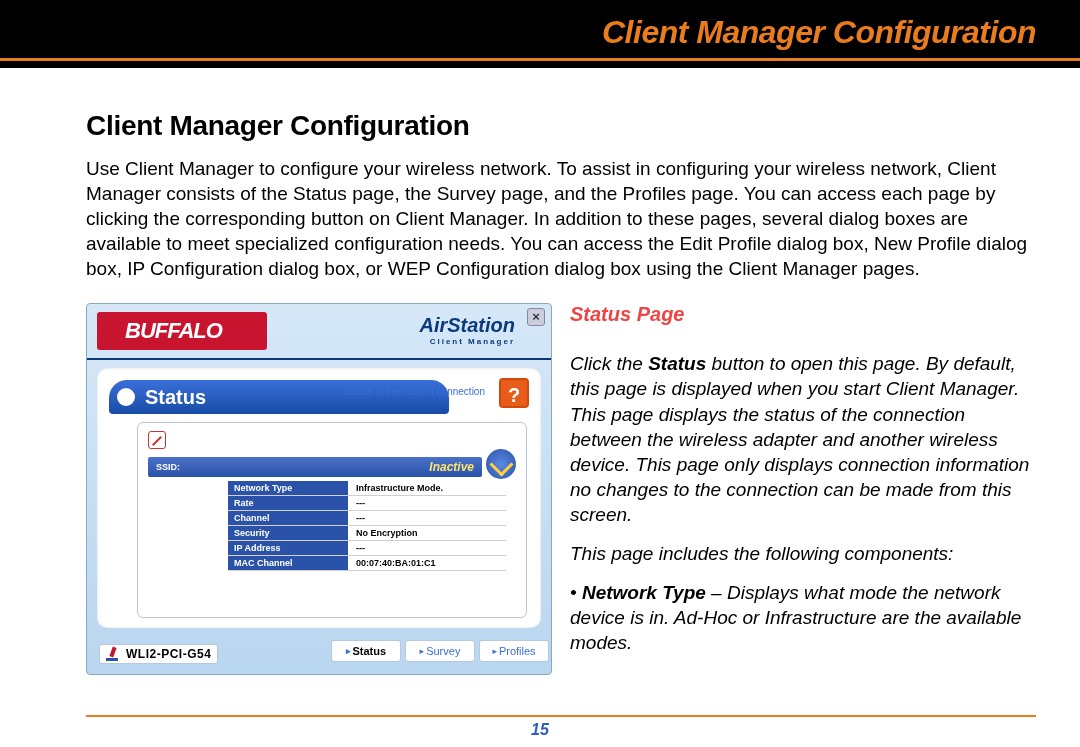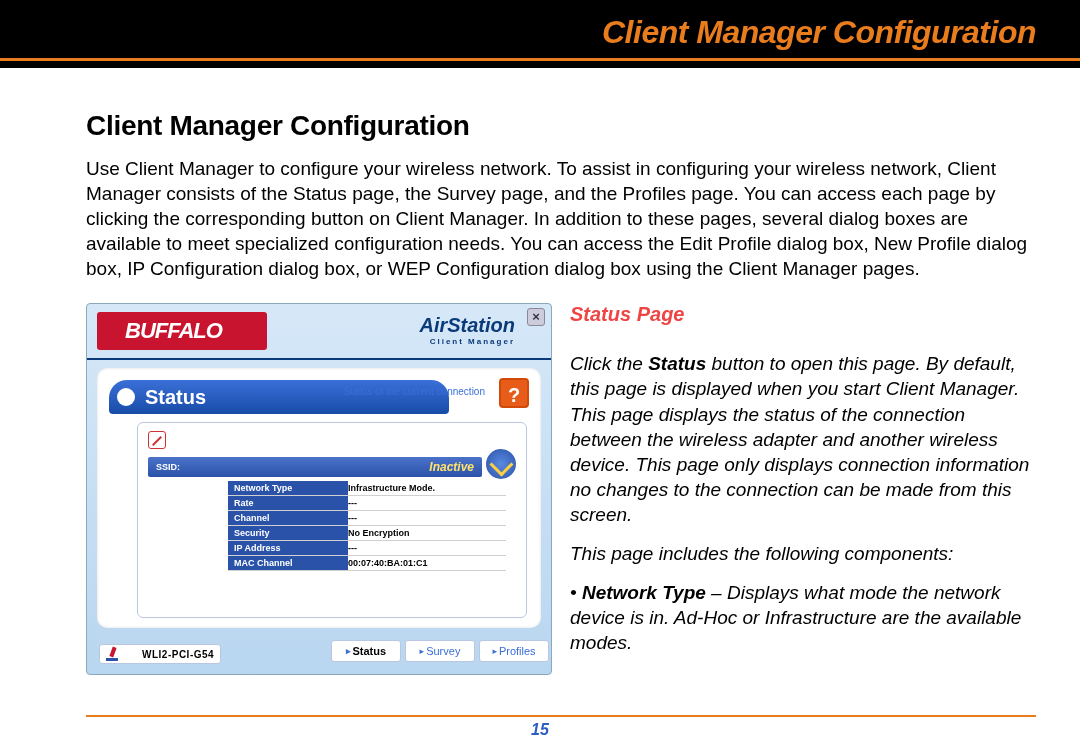--- a/index.html
+++ b/index.html
@@ -247,21 +247,21 @@
     width: 120px;
     background: #2a52a8;
     color: #fff;
     font-weight: bold;
     padding-left: 6px;
   }
   .ss-table .v {
     flex: 1;
     color: #000;
     font-weight: bold;
-    padding-left: 0;
+    padding-left: 8px;
   }
   .ss-bottom-tabs {
     position: absolute;
     left: 244px;
     bottom: 12px;
     display: flex;
     gap: 4px;
   }
   .ss-btab {
     width: 70px; height: 22px;
@@ -305,24 +305,23 @@
     transform: rotate(20deg);
   }
   .ss-model .ant::after {
     content: "";
     position: absolute;
     left: 0; bottom: 0;
     width: 12px; height: 3px;
     background: #2a52a8;
   }
   .ss-model .mtxt {
-    font-size: 10px;
+    font-size: 12px;
     font-weight: bold;
     letter-spacing: 0.5px;
-    margin-left: 16px;
   }
   .right-col {
     flex: 1;
   }
   .sub-heading {
     color: #ef4444;
     font-size: 20px;
     font-weight: bold;
     font-style: italic;
     margin-bottom: 25px;

